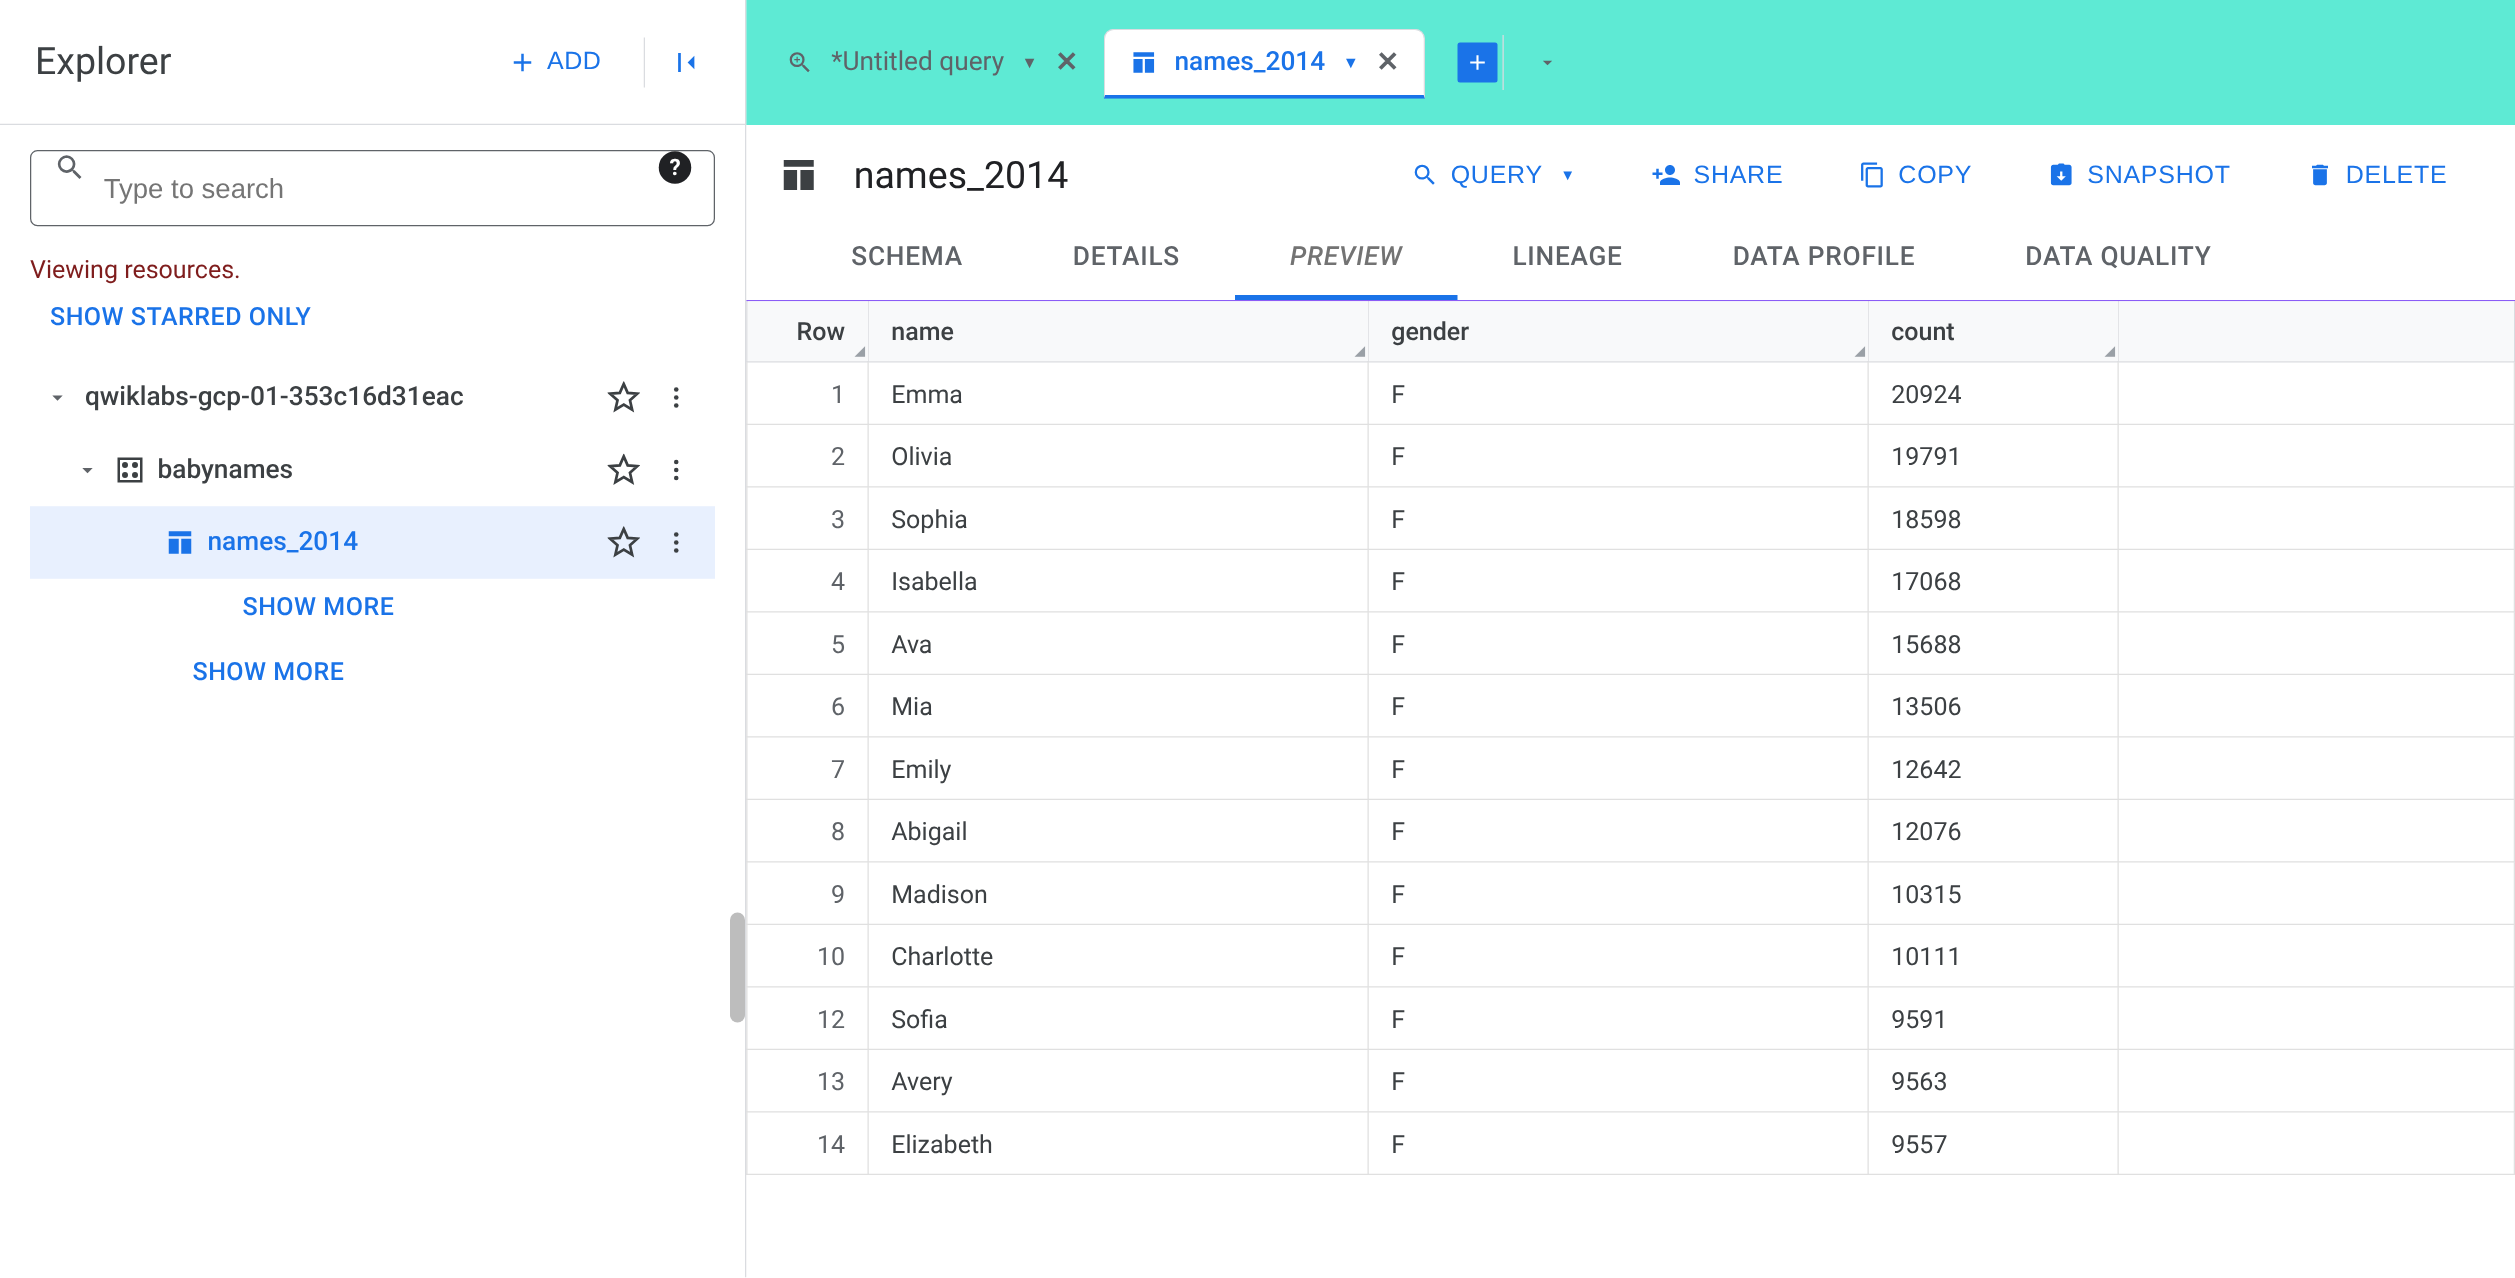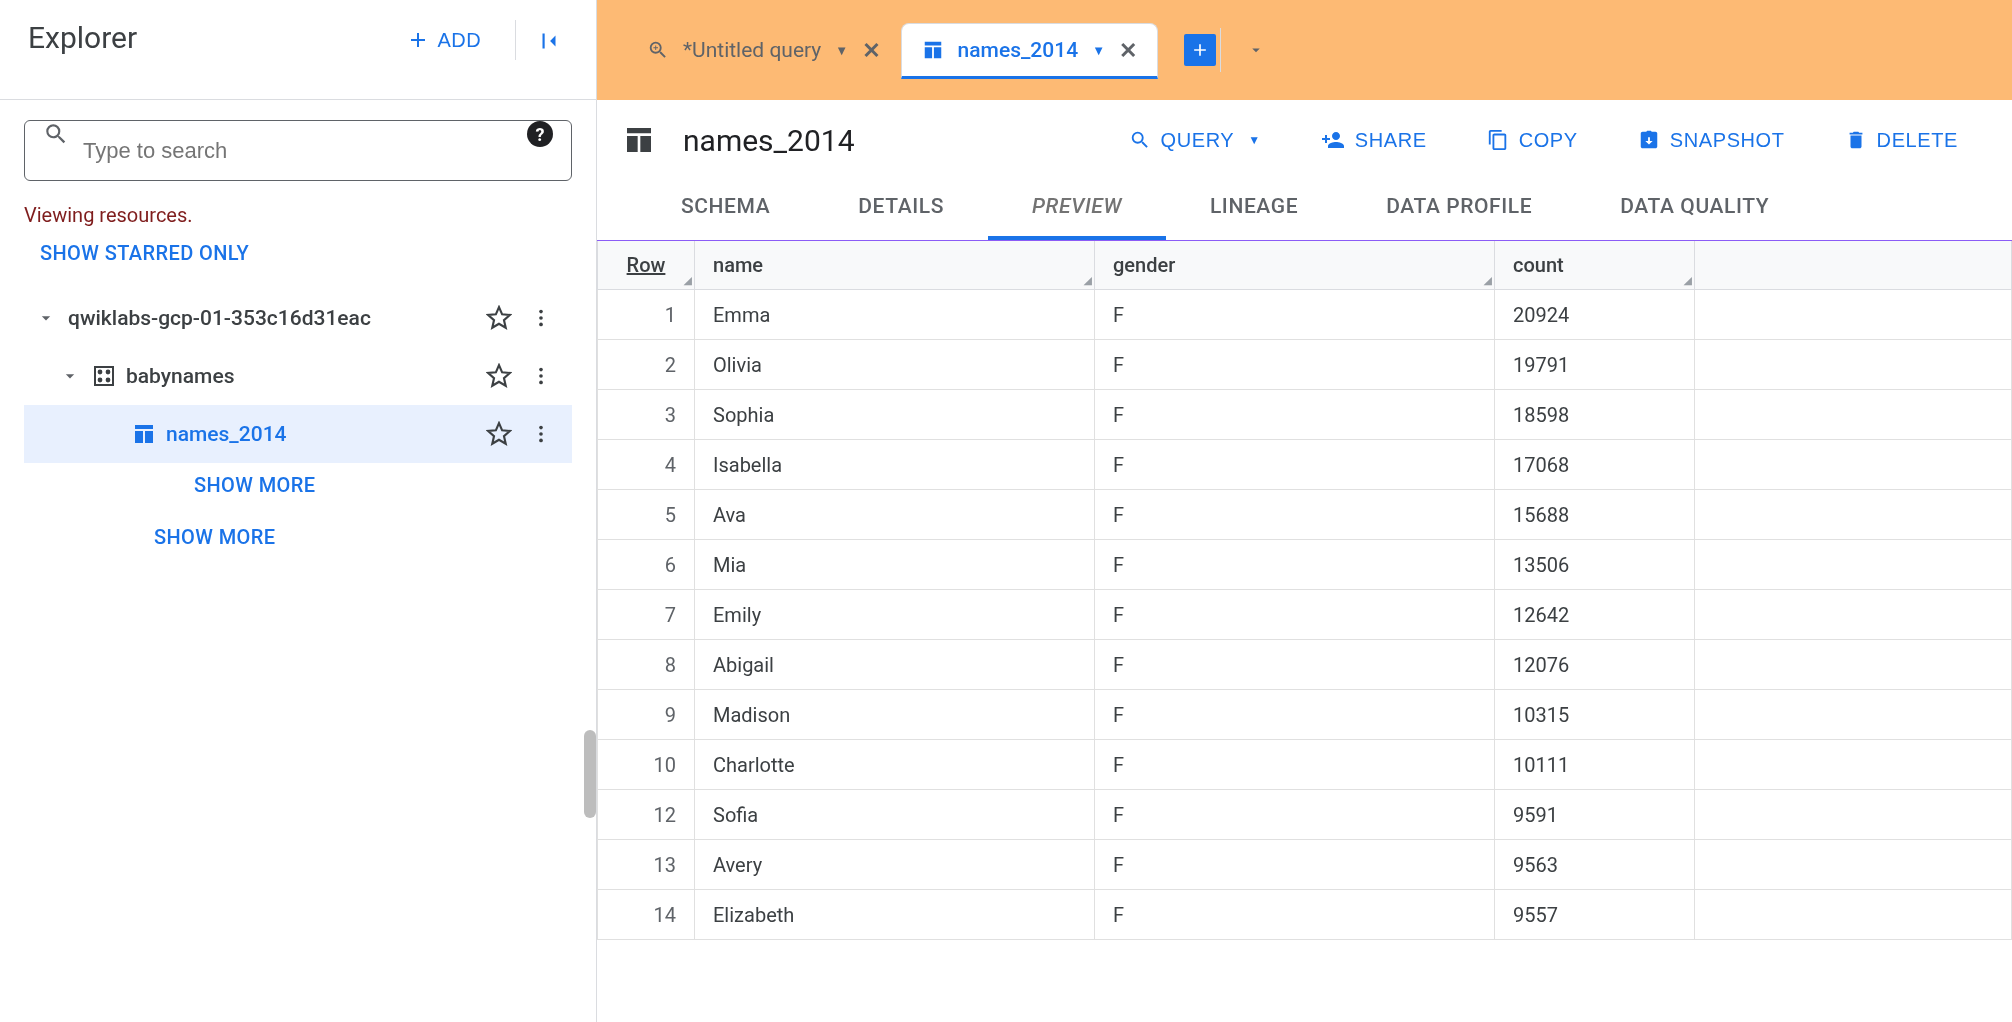--- a/index.html
+++ b/index.html
@@ -17,21 +17,21 @@
   
   .sidebar {
     width: 597px;
     border-right: 1px solid #dadce0;
     display: flex;
     flex-direction: column;
     position: relative;
   }
   .sidebar-header {
     display: flex;
-    align-items: flex-start;
+    align-items: center;
     padding: 20px 26px 20px 28px;
     border-bottom: 1px solid #dadce0;
     height: 100px;
   }
   .sidebar-title { font-size: 30px; font-weight: 400; color: #3c4043; flex: 1; }
   .add-btn {
     display: flex; align-items: center; gap: 8px;
     color: #1a73e8; font-weight: 500; font-size: 20px; letter-spacing: 0.4px;
     cursor: pointer; padding: 8px 14px;
     border: none; background: none;
@@ -72,21 +72,21 @@
   .tree-indent-2 { padding-left:64px; }
   .show-more-1 { color:#1a73e8; font-weight:500; font-size:20px; letter-spacing:0.4px; margin-top:10px; margin-left:170px; cursor:pointer; }
   .show-more-2 { color:#1a73e8; font-weight:500; font-size:20px; letter-spacing:0.4px; margin-top:28px; margin-left:130px; cursor:pointer; }
 
   .scroll-thumb { position:absolute; right:0; top:730px; width:12px; height:88px; background:#bdbdbd; border-radius:6px; }
 
   
   .main { flex:1; display:flex; flex-direction:column; }
   .tabbar {
     display:flex; align-items:center; height:100px;
-    background:#fdba74; padding-left:30px; gap:0;
+    background:#5eead4; padding-left:12px; gap:0;
   }
   .doc-tab {
     display:flex; align-items:center; gap:14px;
     padding:0 20px; height:56px; font-size:21px;
     color:#5f6368; border-top-left-radius:8px; border-top-right-radius:8px;
     cursor:pointer;
   }
   .doc-tab.active {
     background:#fff; color:#1a73e8; font-weight:500;
     border:1px solid #dadce0; border-bottom:none;
@@ -131,21 +131,21 @@
   .subtab.active { color:#737373; border-bottom-color:#1a73e8;font-style:italic; }
 
   
   .data-table { border-collapse:collapse; width:100%; }
   .data-table th {
     background:#f8f9fa; text-align:left; font-weight:500; font-size:20px;
     color:#3c4043; padding:12px 18px; border:1px solid #dadce0; border-top:none;
     position:relative;
   }
   .data-table th .resz { position:absolute; right:2px; bottom:2px; font-size:11px; color:#9aa0a6; cursor:se-resize;}
-  .data-table th.row-h { text-align:center; width:97px;text-decoration:underline; }
+  .data-table th.row-h { text-align:right; width:97px; }
   .data-table td {
     border:1px solid #e0e0e0; padding:10px 18px; font-size:20px; color:#3c4043;
     height:50px;
   }
   .data-table td.rownum { text-align:right; color:#5f6368; background:#fff; }
   .data-table td.count { }
   .col-name { width:400px; }
   .col-gender { width:400px; }
   .col-count { width:200px; }
 

